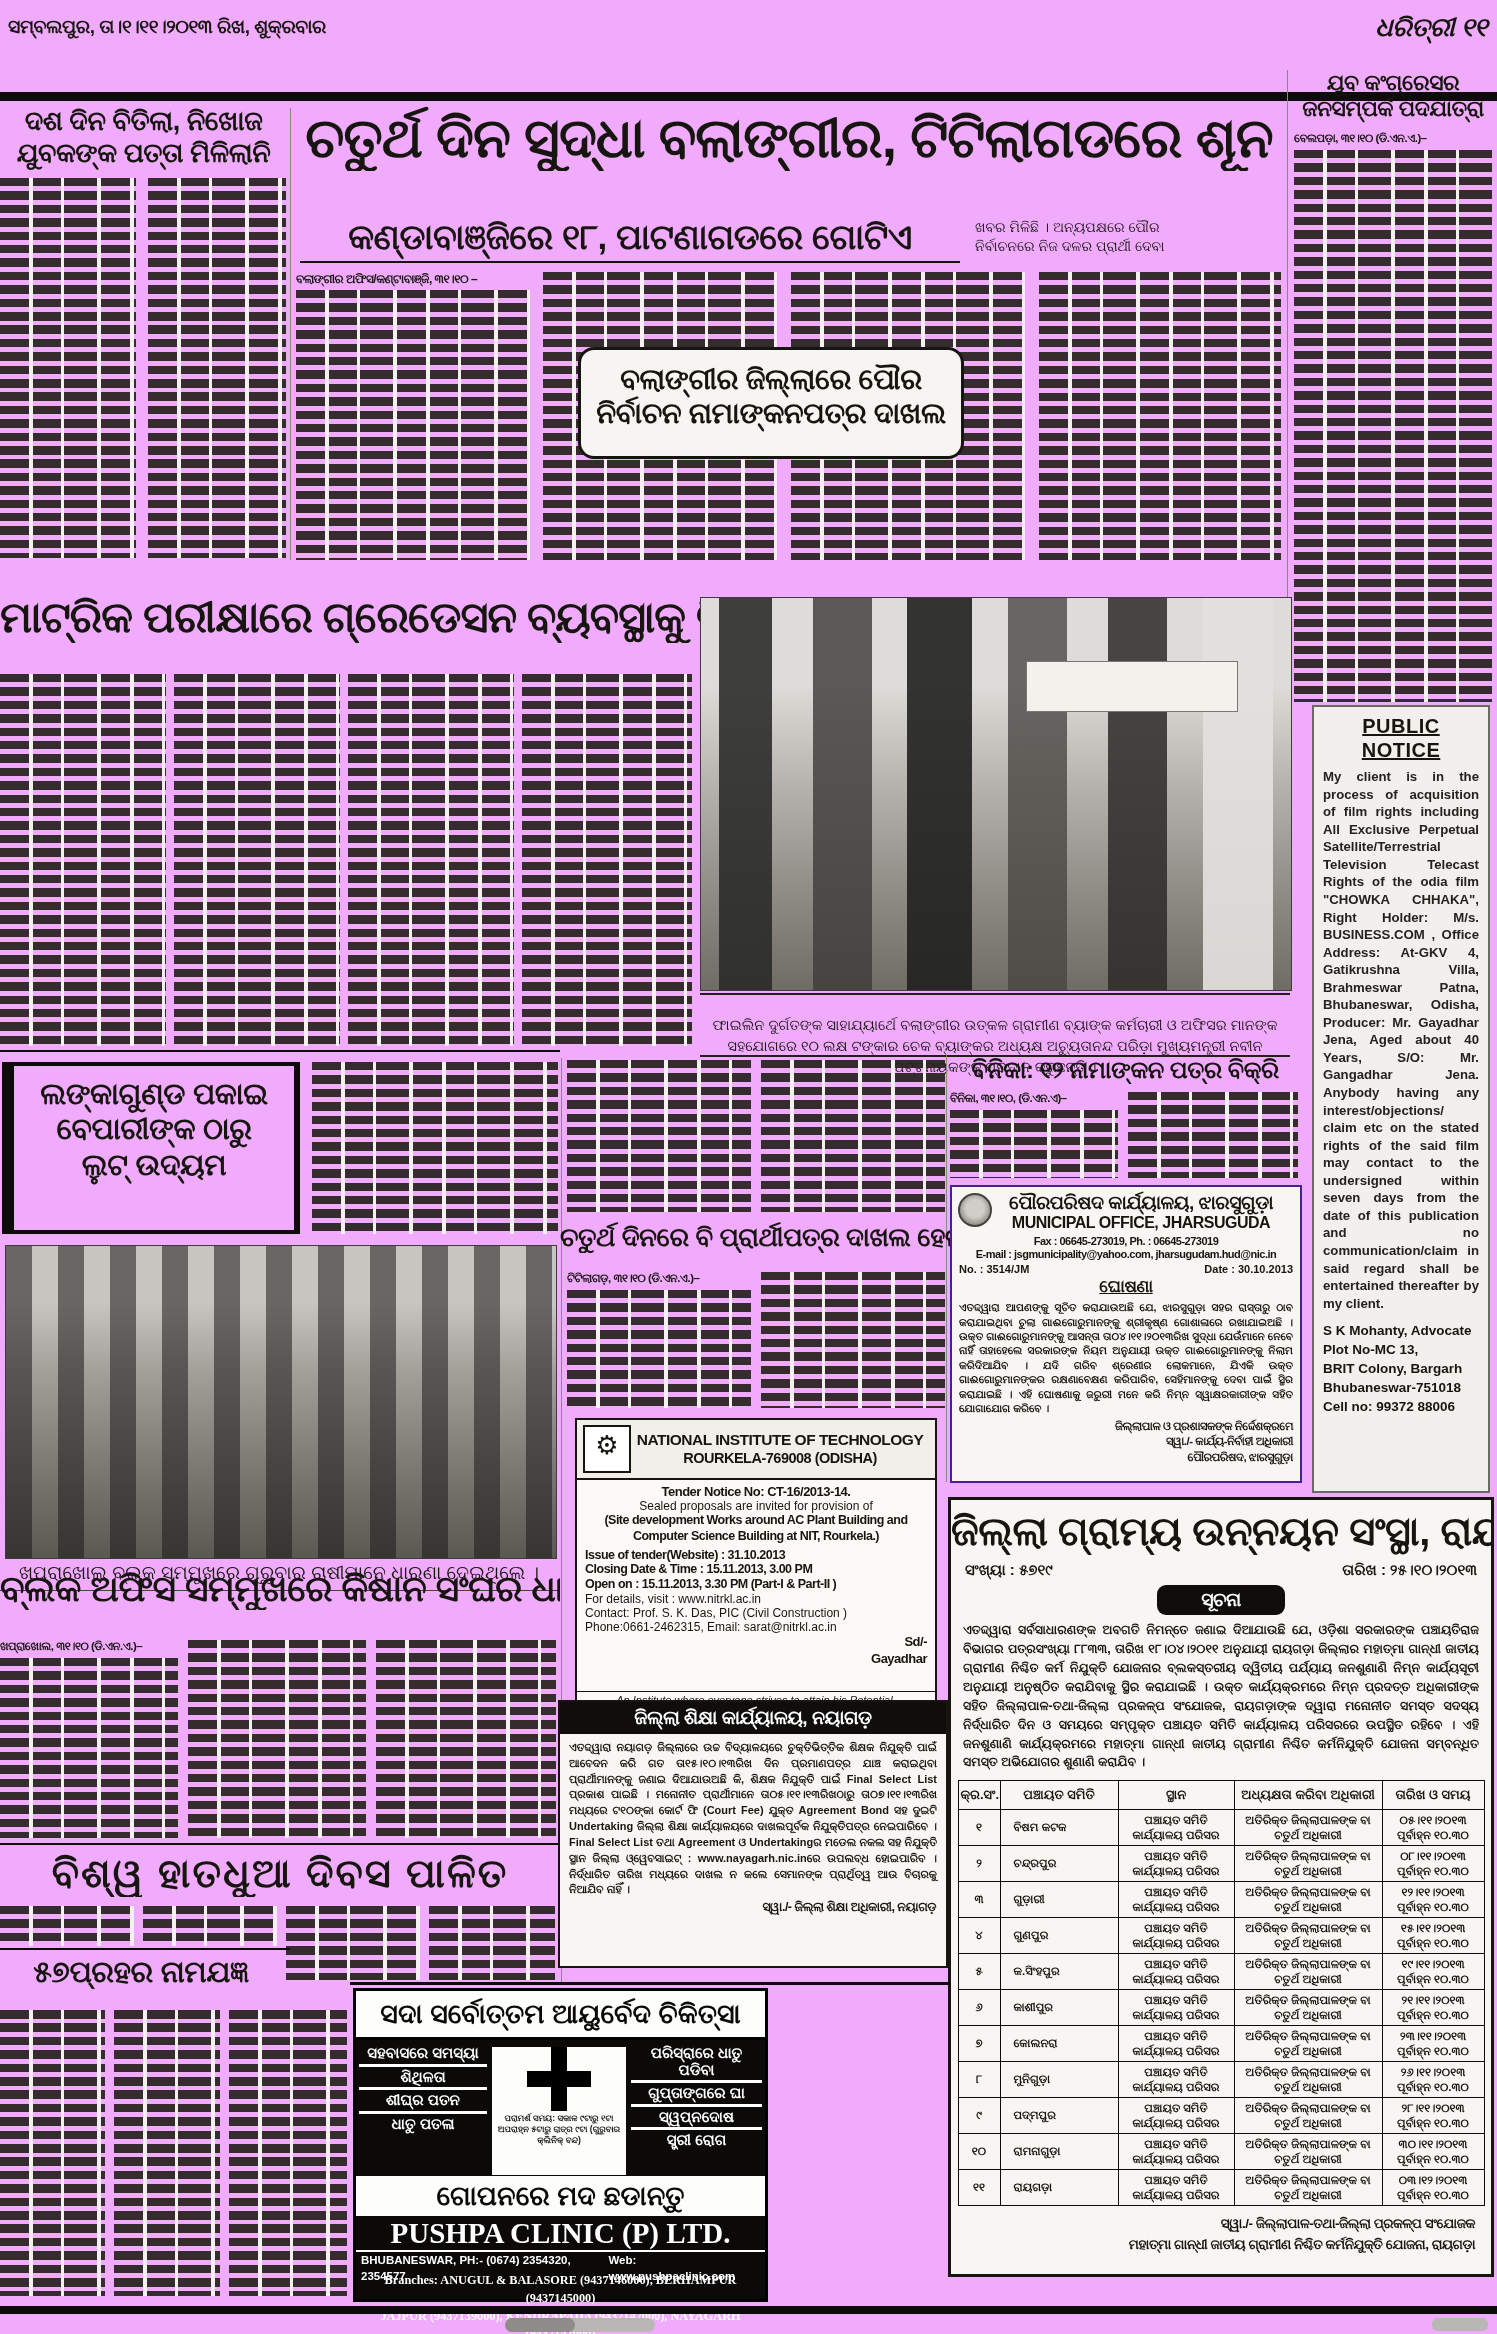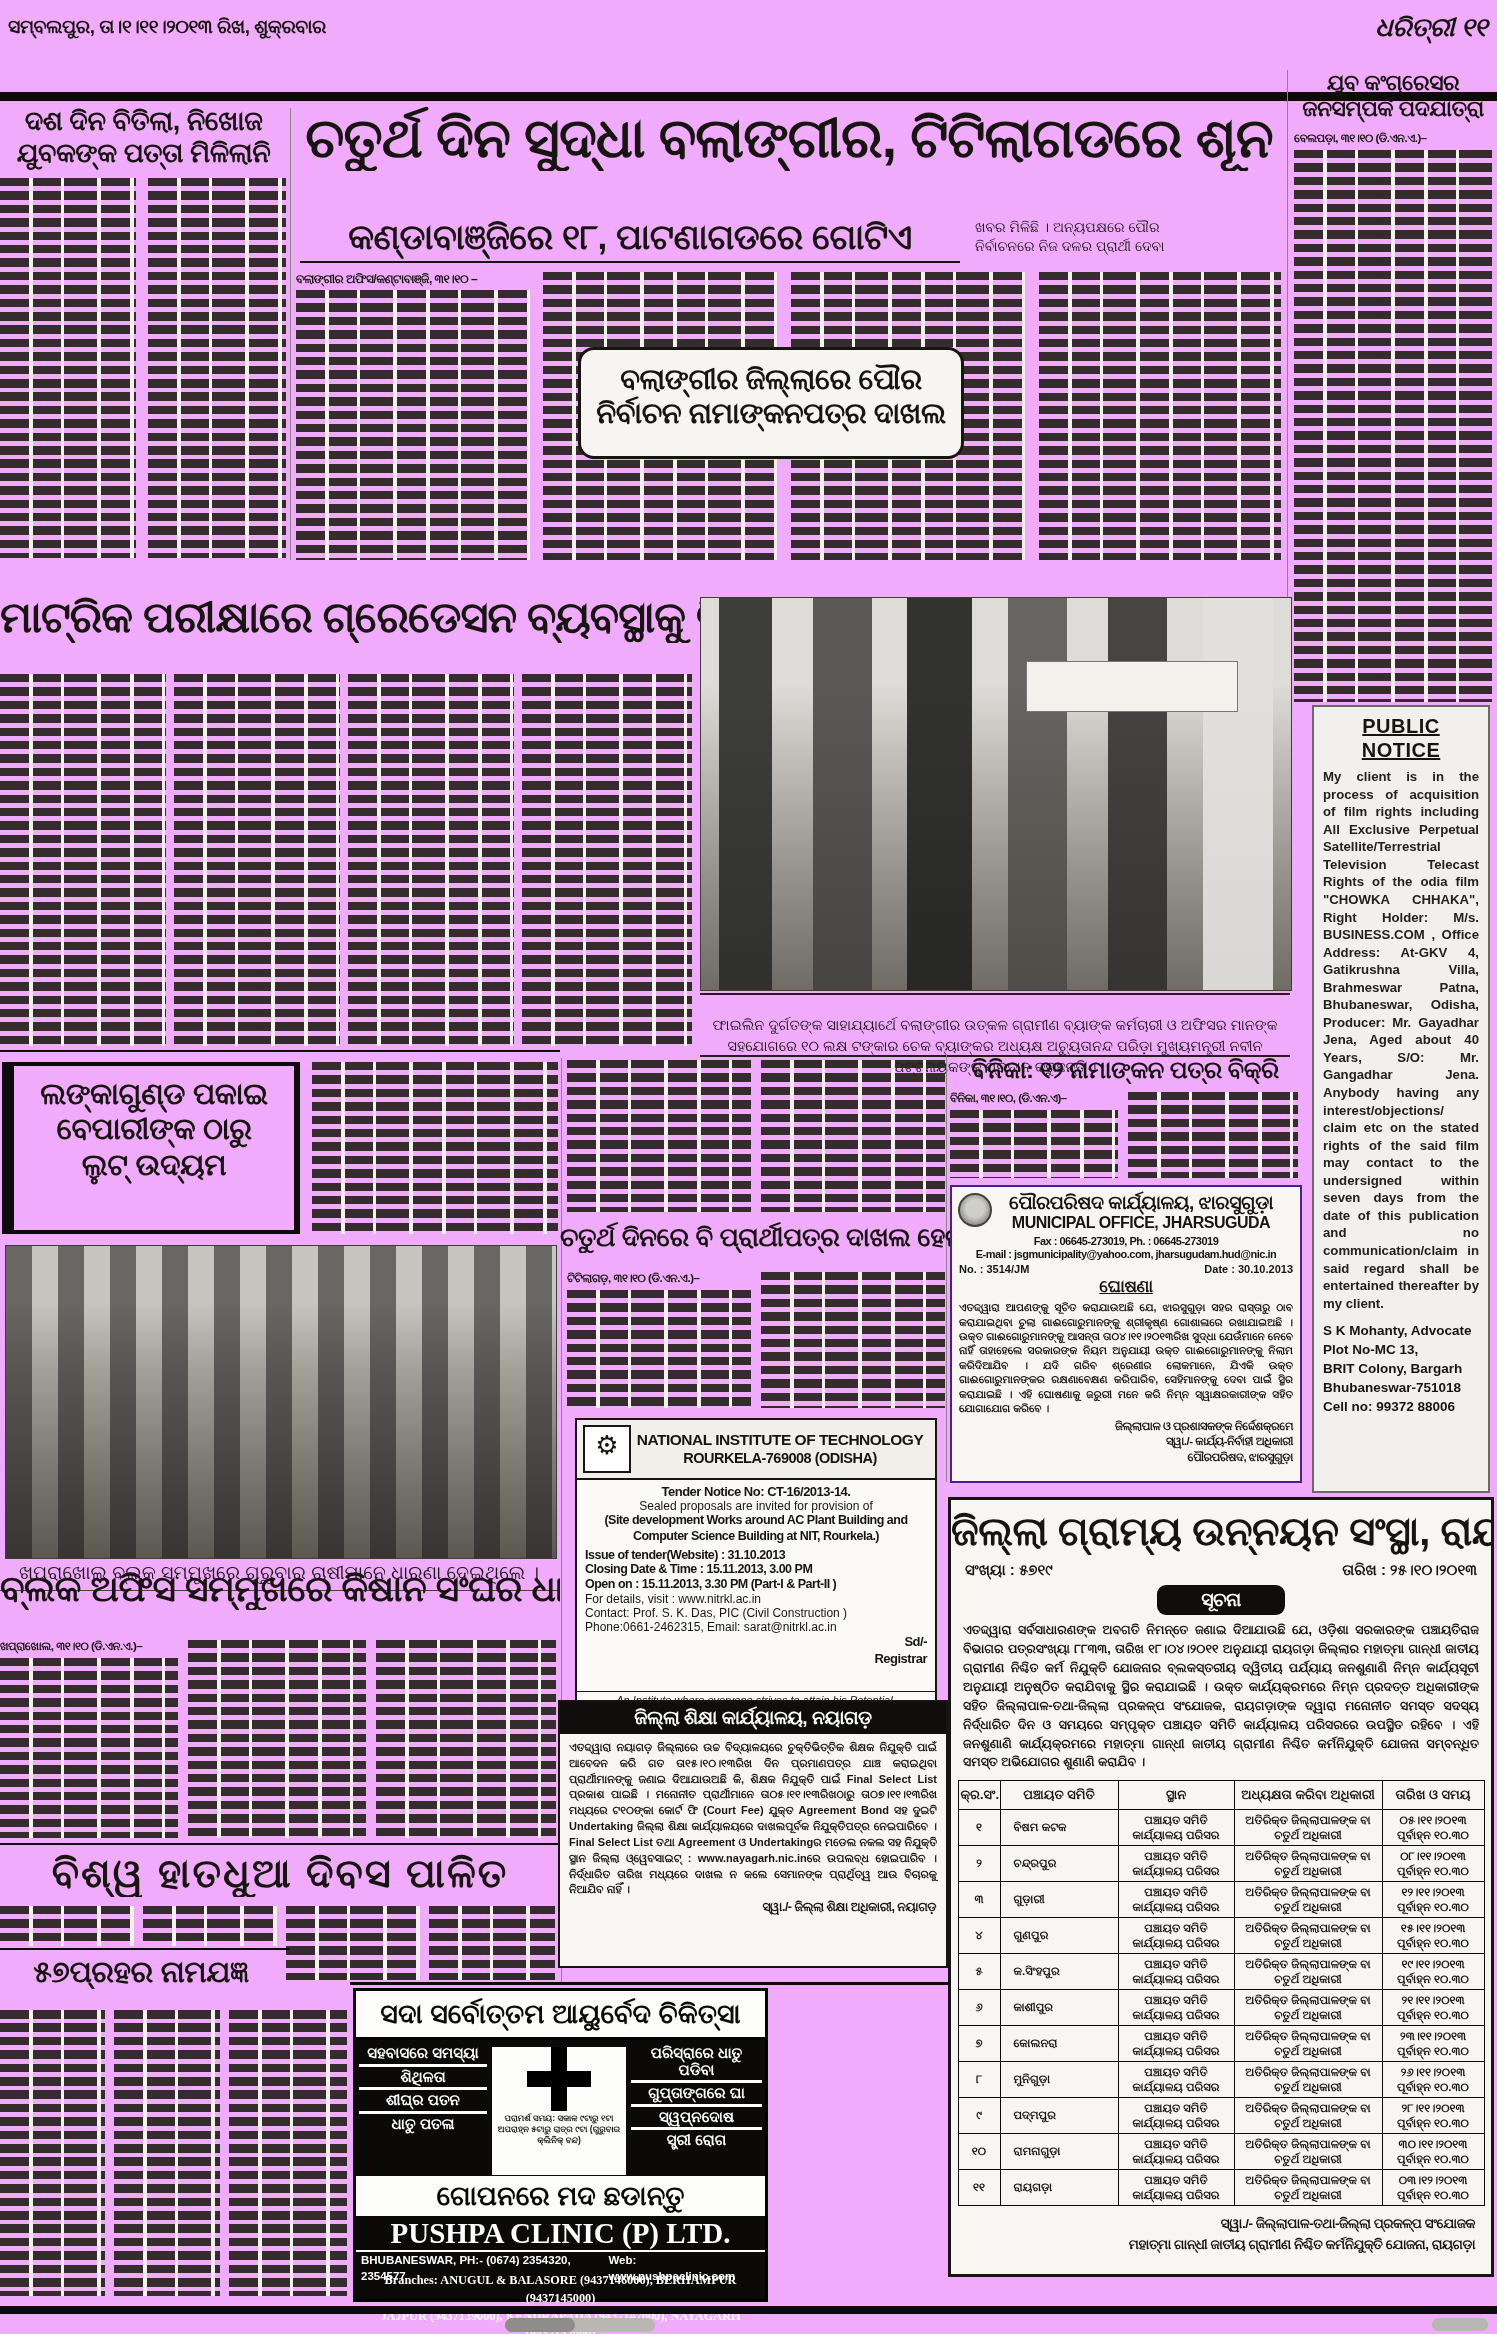--- a/index.html
+++ b/index.html
@@ -163,21 +163,21 @@
       <div class="hl center" style="font-size:13px;">Tender Notice No: CT-16/2013-14.</div>
       <div class="center" style="font-size:12px;">Sealed proposals are invited for provision of</div>
       <div class="hl center" style="font-size:12.5px;line-height:1.25;">(Site development Works around AC Plant Building and Computer Science Building at NIT, Rourkela.)</div>
       <div class="hl" style="font-size:12.5px;margin-top:3px;">Issue of tender(Website)  :  31.10.2013</div>
       <div class="hl" style="font-size:12.5px;">Closing Date &amp; Time   :  15.11.2013, 3.00 PM</div>
       <div class="hl" style="font-size:12.5px;">Open on  :  15.11.2013, 3.30 PM (Part-I &amp; Part-II )</div>
       <div style="font-size:12px;">For details, visit : www.nitrkl.ac.in</div>
       <div style="font-size:12px;">Contact:  Prof. S. K. Das, PIC (Civil Construction )</div>
       <div style="font-size:12px;">Phone:0661-2462315, Email: sarat@nitrkl.ac.in</div>
       <div class="prewrap right hl" style="font-size:13px;line-height:1.3;">Sd/-
-Registrar</div>
+Gayadhar</div>
     </div>
     <div class="abs center" style="left:0;bottom:0;width:100%;font-size:11px;font-style:italic;border-top:1.5px solid #17150f;padding:2px 0;">An  Institute where everyone strives to attain his Potential.</div>
   </div>
 
   <div class="abs" style="left:948px;top:1497px;width:546px;height:780px;border:3px solid #17150f;background:#f7f6f3;">
     <div class="hl center nowrap" style="font-size:40px;margin-top:8px;">ଜିଲ୍ଲା ଗ୍ରାମ୍ୟ ଉନ୍ନୟନ ସଂସ୍ଥା, ରାୟଗଡ଼ା</div>
     <div style="display:flex;justify-content:space-between;padding:6px 14px 0;font-size:15px;font-weight:700;">
       <span>ସଂଖ୍ୟା : ୫୭୧୯</span>
       <span>ତାରିଖ : ୨୫।୧୦।୨୦୧୩</span>
     </div>

